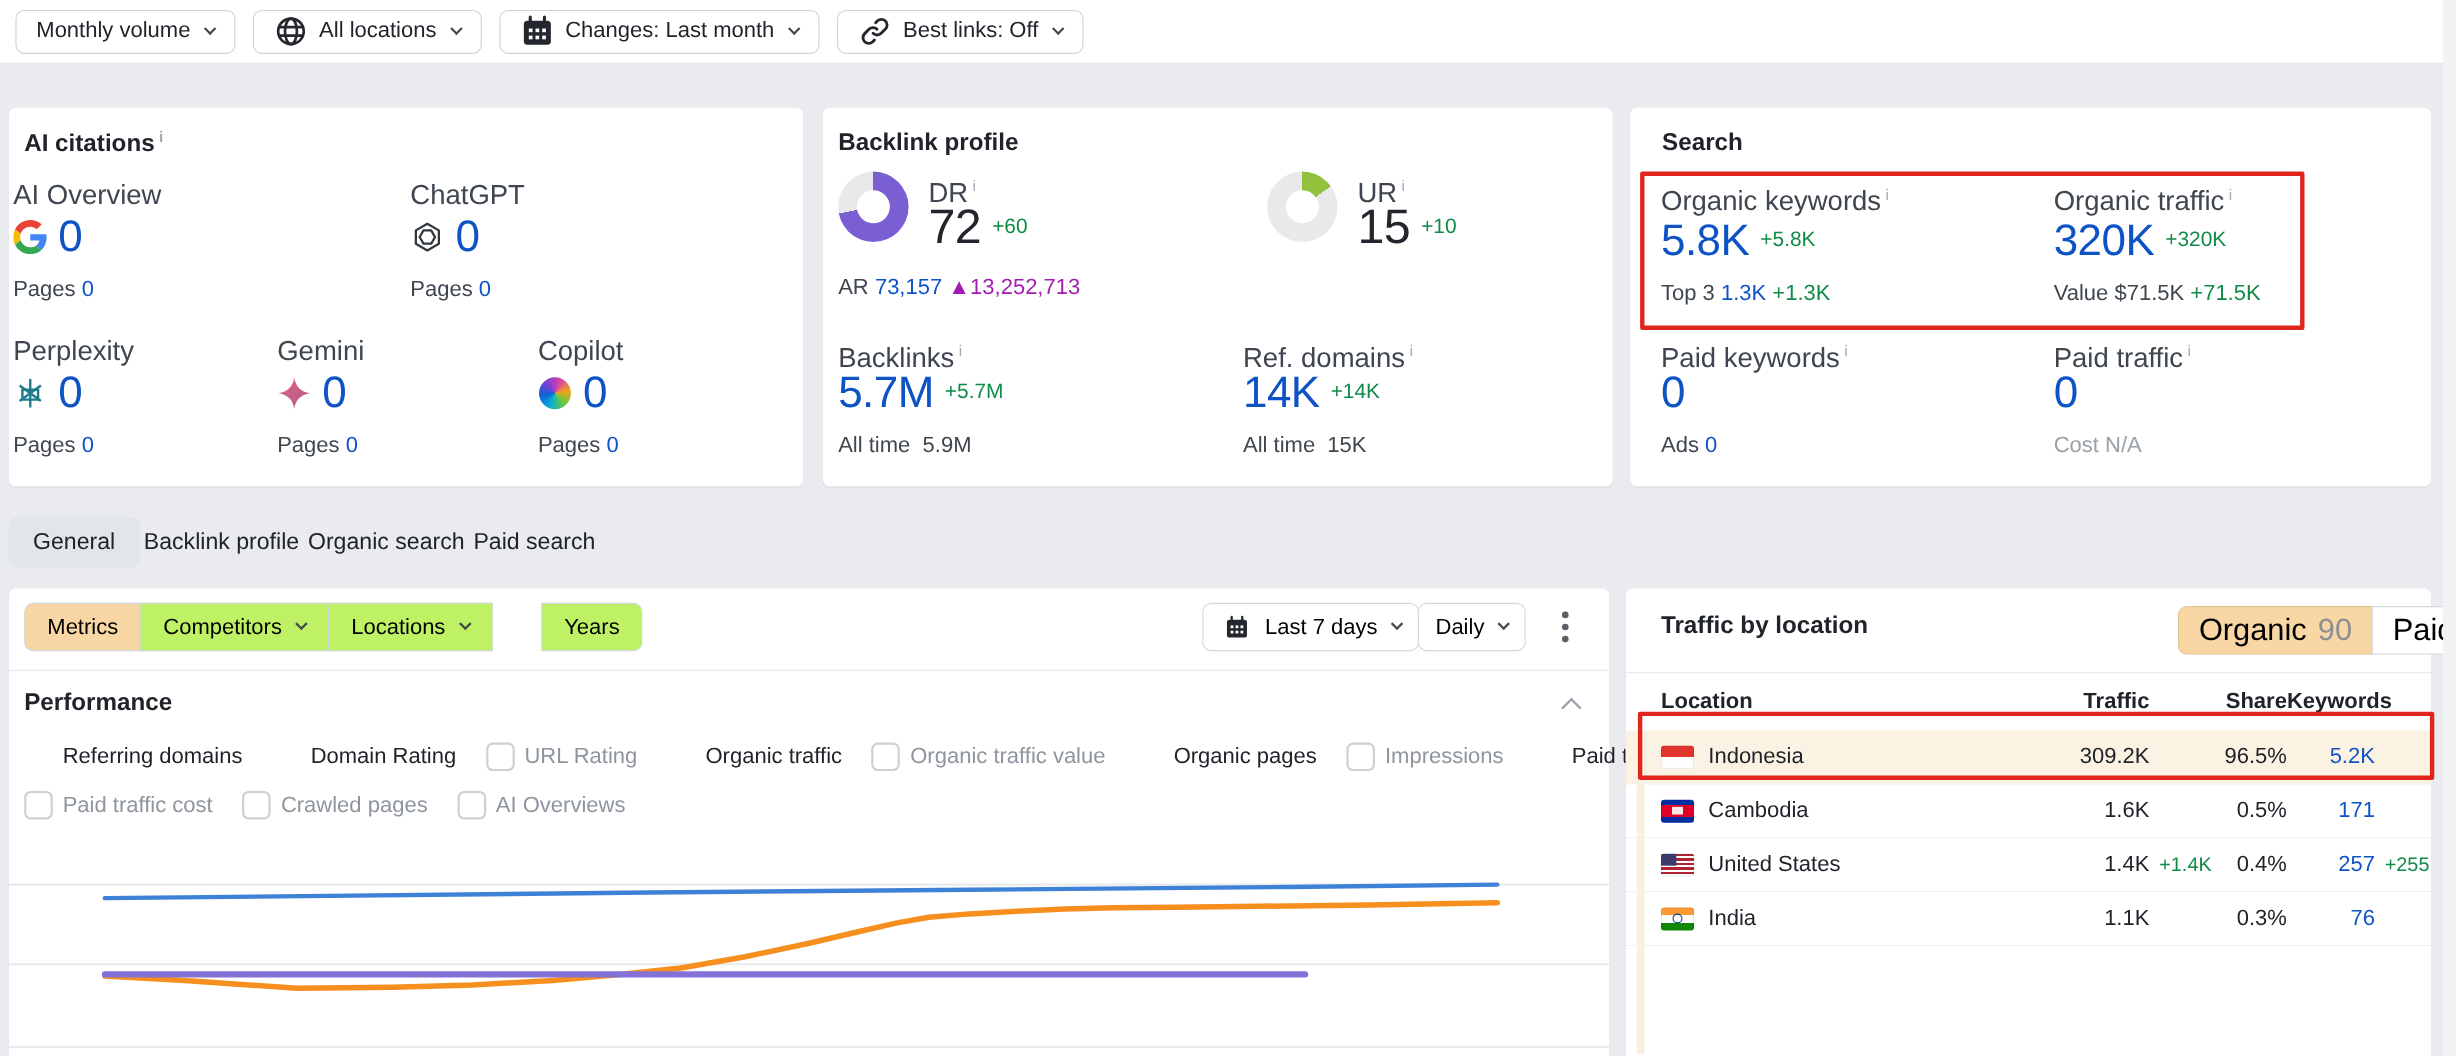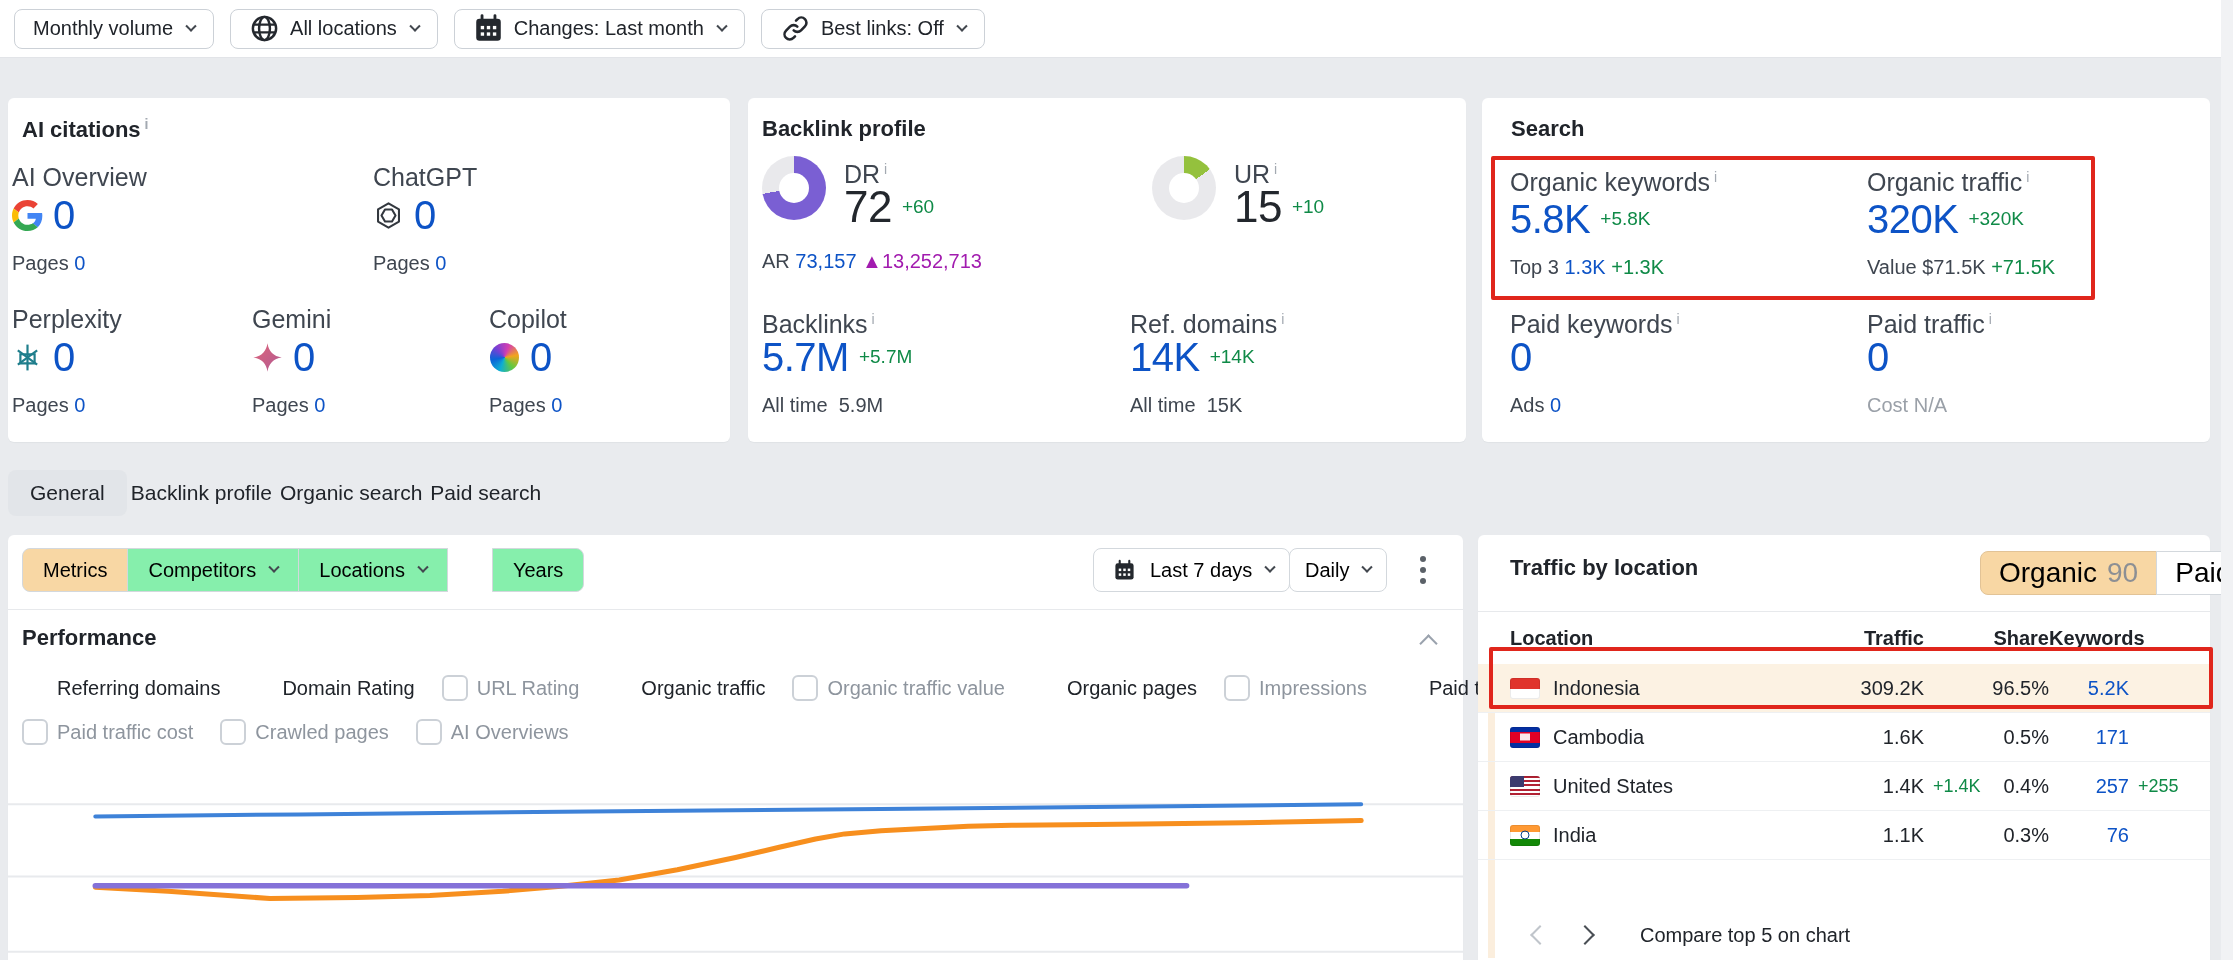--- a/index.html
+++ b/index.html
@@ -51,21 +51,21 @@
   .red-box { position:absolute; border:4px solid #e0261c; border-radius:2px; z-index:9; pointer-events:none; }
 
   
   .tabs { position:absolute; left:8px; top:470px; display:flex; align-items:center; height:46px; }
   .tab { font-size:21px; color:#20242a; padding:0 4px; cursor:pointer; white-space:nowrap; }
   .tab.active { background:#e2e5e9; border-radius:8px; padding:0 22px; height:46px; display:flex; align-items:center; }
 
   
   .seg-group { position:absolute; left:14px; top:13px; display:flex; }
   .seg { height:44px; display:inline-flex; align-items:center; gap:10px; padding:0 20px; font-size:20px;
-         background:#86efac; border:1px solid #d3d8dd; margin-left:-1px; cursor:pointer; white-space:nowrap; }
+         background:#bef264; border:1px solid #d3d8dd; margin-left:-1px; cursor:pointer; white-space:nowrap; }
   .seg:first-child { border-radius:8px 0 0 8px; margin-left:0; }
   .seg:last-child { border-radius:0 8px 8px 0;margin-left:44px; }
   .seg.active { background:#f8d7a4; }
   .btn-plain { position:absolute; height:44px; display:inline-flex; align-items:center; gap:10px; padding:0 15px;
                background:#fff; border:1px solid #d3d8dd; border-radius:8px; font-size:20px; cursor:pointer; white-space:nowrap; }
   .btn-plain svg { width:23px; height:23px; }
   .kebab { position:absolute; width:34px; height:44px; display:flex; flex-direction:column; gap:5px;
            align-items:center; justify-content:center; cursor:pointer; }
   .kebab i { width:6px; height:6px; border-radius:50%; background:#5b6168; }
   .panel-divider { position:absolute; left:0; top:74px; width:100%; border-bottom:1px solid #e7e9ec; }
@@ -87,21 +87,21 @@
   
   .tloc-toggle { position:absolute; left:502px; top:16px; display:flex; }
   .tseg { height:44px; display:inline-flex; align-items:center; gap:10px; padding:0 18px; font-size:28px;
           border:1px solid #d3d8dd; background:#fff; margin-left:-1px; cursor:pointer; }
   .tseg:first-child { border-radius:8px 0 0 8px; margin-left:0; }
   .tseg:last-child { border-radius:0 8px 8px 0; }
   .tseg.active { background:#f8d7a4; border-color:#e2c396; }
   .tseg .cnt { color:#8c8f94; }
   .tloc-div { position:absolute; left:0; top:76px; width:100%; border-bottom:1px solid #e7e9ec; }
   .trow { display:grid; grid-template-columns:1fr 150px 125px 80px; align-items:center;
-          padding:0 81px 0 32px; height:49px; position:relative; }
+          padding:0 51px 0 32px; height:49px; position:relative; }
   .trow.head { position:absolute; left:0; top:86px; width:100%; height:34px; font-weight:bold; font-size:20px; }
   .trow .c { text-align:right; font-size:20px; position:relative; }
   .tloc-rows { position:absolute; left:0; top:129px; width:100%; }
   .trow.datarow { border-bottom:1px solid #eef0f2; font-size:20px; cursor:pointer; }
   .trow.hl { background:#fcf2e3; }
   .loc-cell { display:flex; align-items:center; gap:13px; }
   .kw { color:#0d53c6; }
   .delta-abs { position:absolute; left:calc(100% + 9px); top:50%; transform:translateY(-50%);
                color:#0f8a47; font-size:18px; white-space:nowrap; }
   .left-strip { position:absolute; left:10px; top:178px; width:7px; height:245px; background:#fbeedd; }
@@ -516,23 +516,18 @@
         <div class="loc-cell">
             <span class="flag flag-in"></span>
             <span>India</span>
           </div>
         <div class="c">1.1K</div>
         <div class="c">0.3%</div>
         <div class="c kw">76</div>
       </div>
     </div>
 
-    <div class="tfoot">
-      <span class="pg disabled"></span>
-      <span class="pg next"></span>
-      <span class="cmp">Compare top 5 on chart</span>
-    </div>
   </div>
 
   <div class="red-box" style="left:1489px; top:647px; width:724px; height:62px;"></div>
 
   <div class="scroll-strip"></div>
 </div>
 
 </body></html>

